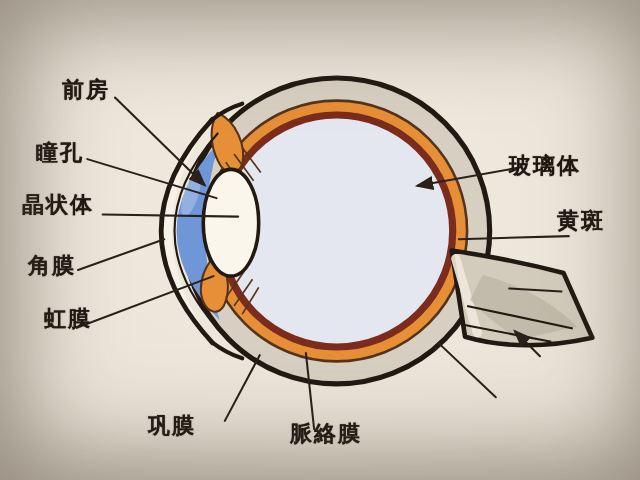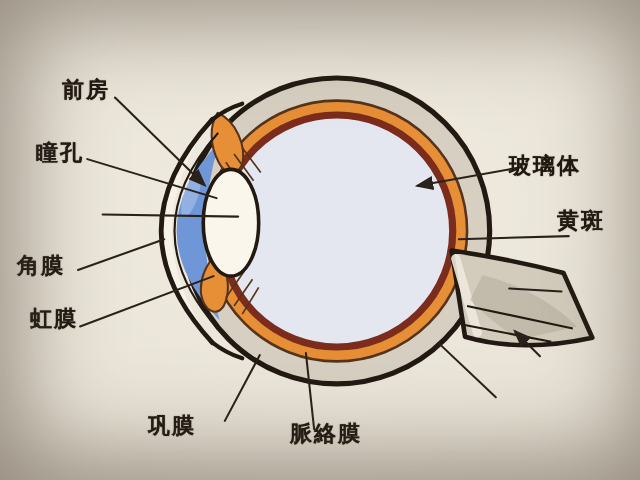--- a/index.html
+++ b/index.html
@@ -80,21 +80,22 @@
       <path d="M 507 163 L 407 181" marker-end="url(#arr)"></path>
       <path d="M 554 230 L 447 233"></path>
       <path d="M 547 284 L 496 281"></path>
       <path d="M 526 347 L 502 323" marker-end="url(#arr)"></path>
       <path d="M 483 387 L 427 334"></path>
     </g>
   </svg>
 
   <div class="lbl" style="left:62px;top:78px">前房</div>
   <div class="lbl" style="left:36px;top:141px">瞳孔</div>
-  <div class="lbl" style="left:17px;top:254px">角膜</div>
-  <div class="lbl" style="left:30px;top:307px">虹膜</div>
+  <div class="lbl" style="left:22px;top:193px">晶状体</div>
+  <div class="lbl" style="left:28px;top:254px">角膜</div>
+  <div class="lbl" style="left:44px;top:307px">虹膜</div>
   <div class="lbl" style="left:148px;top:414px">巩膜</div>
   <div class="lbl" style="left:509px;top:154px">玻璃体</div>
   <div class="lbl" style="left:290px;top:422px">脈絡膜</div>
   <div class="lbl" style="left:557px;top:209px">黄斑</div>
 
   <div class="vignette"></div>
 </div>
 
 </body></html>

